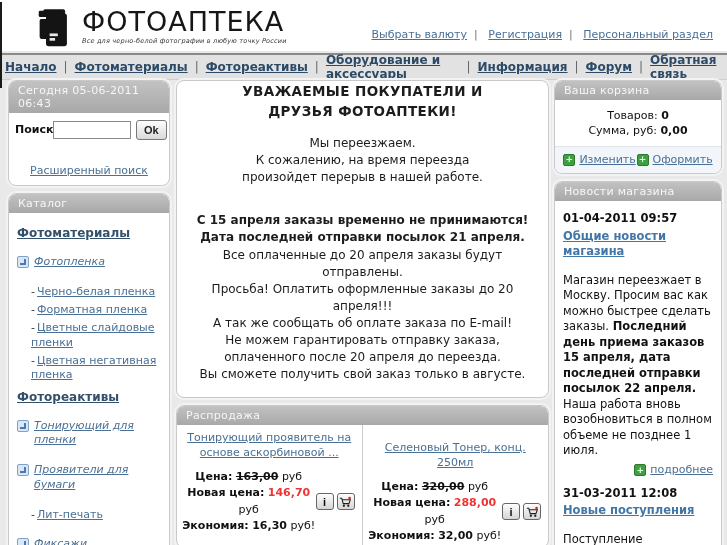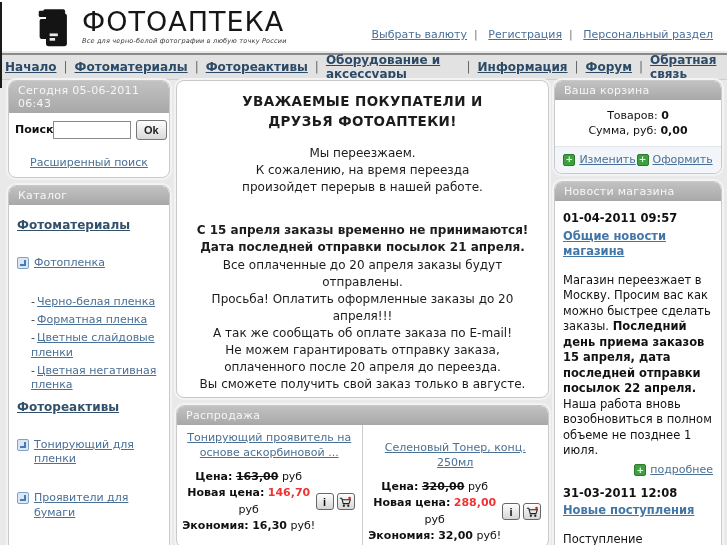--- a/index.html
+++ b/index.html
@@ -35,38 +35,38 @@
   .col-center{position:absolute;left:176px;top:80px;width:373px;}
   .col-right{position:absolute;left:554px;top:80px;width:168px;}
 
   
   .search-body{padding:7px 6px 8px 6px;font-size:11px;}
   .search-row{display:flex;align-items:center;gap:5px;}
   .search-label{font-weight:bold;width:33px;color:#111;line-height:1.1;}
   .search-input{width:72px;height:16px;border:1px solid #8a8a8a;font-size:11px;padding:0 2px;}
   .ok-btn{font-size:11px;height:20px;padding:0 7px;border:1px solid #777;border-radius:3px;
           background:linear-gradient(#fefefe,#d9d9d9);cursor:pointer;font-weight:bold;color:#222;}
-  .adv-link{display:block;text-align:center;margin-top:16px;}
+  .adv-link{display:block;text-align:center;margin-top:24px;}
   a.slink{color:#4a7096;text-decoration:underline;font-size:11px;cursor:pointer;}
 
   .cat-body{padding:6px 6px 10px 8px;font-size:11px;}
   .cat-section{margin:7px 0 5px 0;}
   .cat-section a{font-size:12px;font-weight:bold;color:#33506b;text-decoration:underline;cursor:pointer;}
-  .cat-item{display:flex;align-items:flex-start;gap:5px;margin:24px 0;}
+  .cat-item{display:flex;align-items:flex-start;gap:5px;margin:15px 0;font-style:italic;}
   .cat-icon{flex:0 0 auto;width:10px;height:10px;margin-top:1px;background:#d9e7f6;border:1px solid #7ea2c8;
             border-radius:2px;position:relative;cursor:pointer;}
   .cat-icon::after{content:"";position:absolute;left:2px;top:2px;width:4px;height:4px;
                    border-right:2px solid #4a7bb0;border-bottom:2px solid #4a7bb0;}
   .cat-item a{color:#4a7096;text-decoration:underline;cursor:pointer;line-height:1.35;}
   .cat-sub{margin:4px 0 4px 14px;color:#333;}
   .cat-sub .dash{color:#333;margin-right:2px;}
   .cat-sub a{color:#4a7096;text-decoration:underline;cursor:pointer;line-height:1.3;}
 
   
-  .ann{height:318px;padding:10px 8px;box-sizing:border-box;text-align:center;color:#1c1c1c;}
+  .ann{height:318px;padding:0 8px;box-sizing:border-box;text-align:center;color:#1c1c1c;}
   .ann-h{font-size:13.5px;font-weight:bold;white-space:pre-line;line-height:1.5;letter-spacing:.4px;}
   .ann p{font-size:12px;line-height:1.42;white-space:pre-line;margin:13px 0;}
   .ann .b{font-weight:bold;margin-bottom:0;}
   .ann .b + p{margin-top:1px;}
 
   
   .sale-grid{display:flex;flex-wrap:wrap;}
   .sale-cell{width:50%;box-sizing:border-box;padding:6px 5px 8px 5px;text-align:center;}
   .sale-cell.r1{border-bottom:1px solid #ccc;}
   .sale-cell.c1{border-right:1px solid #ccc;}

